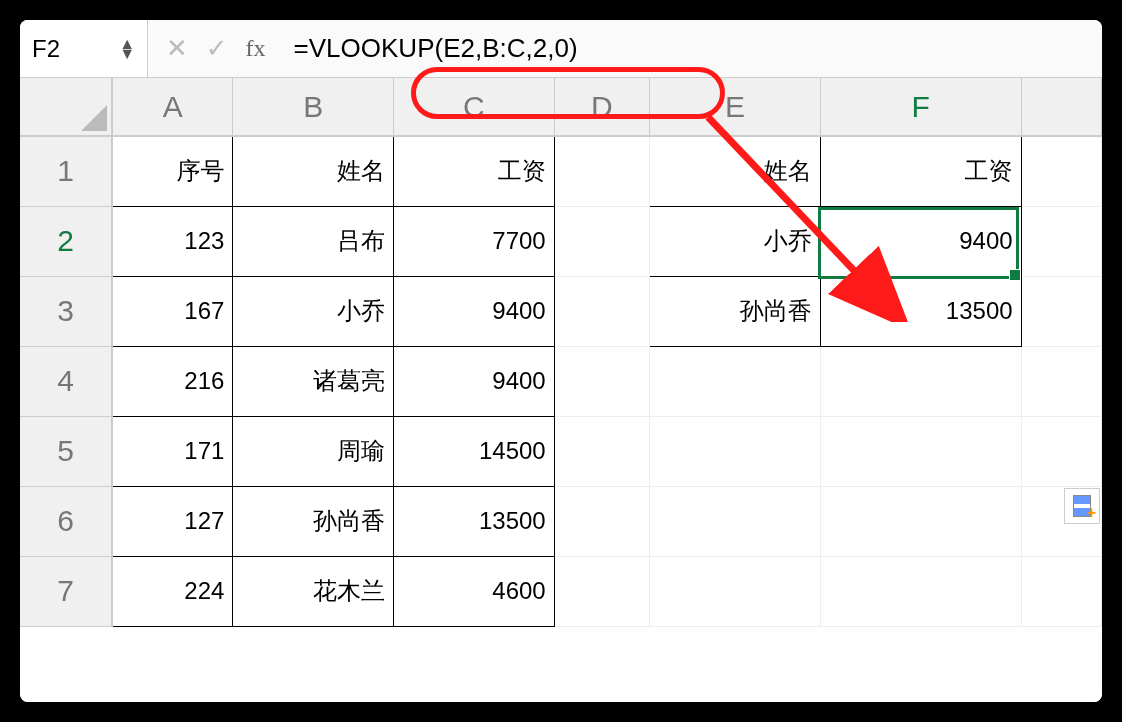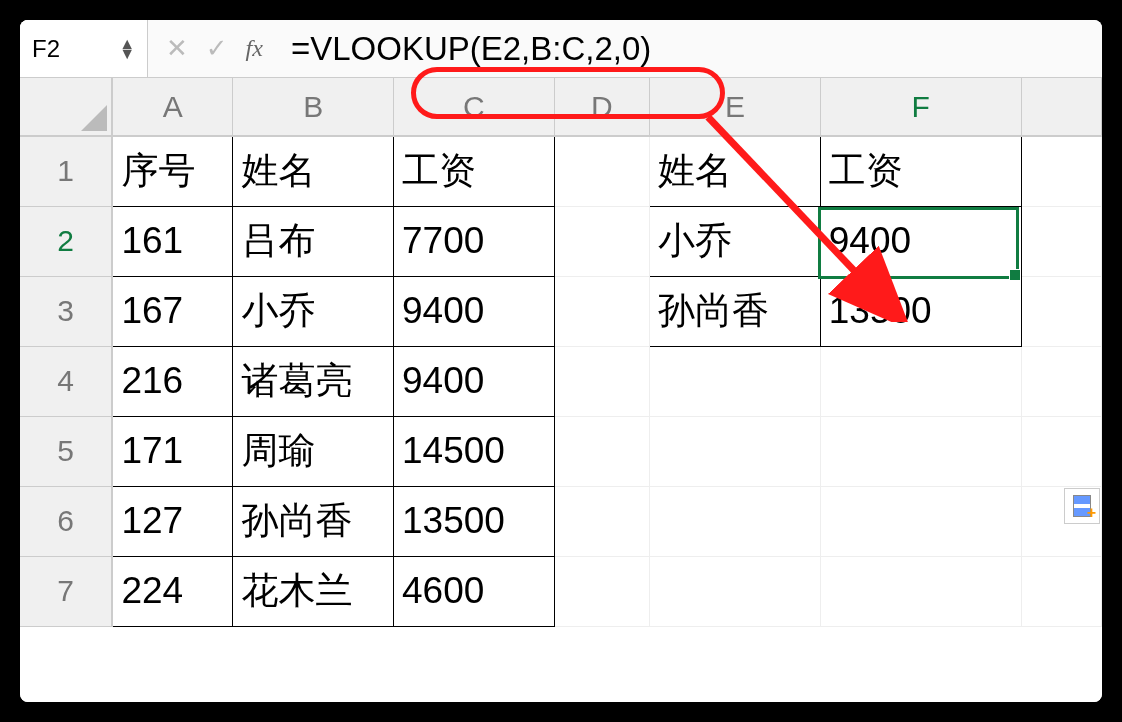--- a/index.html
+++ b/index.html
@@ -56,27 +56,26 @@
       gap: 18px;
       padding: 0 18px;
       color: #999;
     }
     .x-icon, .check-icon {
       font-size: 26px;
       color: #bbb;
     }
     .fx-label {
       font-size: 24px;
-      font-style: italic;
       color: #666;
       font-family: "Times New Roman", serif;
     }
     .formula-input {
       flex: 1;
-      font-size: 33px;
+      font-size: 26px;
       padding: 0 10px;
       color: #000;
     }
     .formula-highlight {
       position: absolute;
       top: 47px;
       left: 391px;
       width: 314px;
       height: 52px;
       border: 5px solid #ff1a1a;
@@ -141,22 +140,22 @@
       font-weight: normal;
       color: #777;
       text-align: center;
     }
     .grid th.row-h.active {
       color: #107c41;
     }
     .grid td {
       height: 70px;
       border: 1px solid #eee;
-      font-size: 37px;
-      text-align: left;
+      font-size: 24px;
+      text-align: right;
       padding: 0 8px;
     }
     .grid td.bordered {
       border: 1px solid #000;
     }
     .col-A { width: 120px; }
     .col-B { width: 160px; }
     .col-C { width: 160px; }
     .col-D { width: 95px; }
     .col-E { width: 170px; }
@@ -248,21 +247,21 @@
         <td class="bordered">序号</td>
         <td class="bordered">姓名</td>
         <td class="bordered">工资</td>
         <td></td>
         <td class="bordered">姓名</td>
         <td class="bordered">工资</td>
         <td></td>
       </tr>
       <tr>
         <th class="row-h active">2</th>
-        <td class="bordered">161</td>
+        <td class="bordered">123</td>
         <td class="bordered">吕布</td>
         <td class="bordered">7700</td>
         <td></td>
         <td class="bordered">小乔</td>
         <td class="bordered">9400</td>
         <td></td>
       </tr>
       <tr>
         <th class="row-h">3</th>
         <td class="bordered">167</td>

